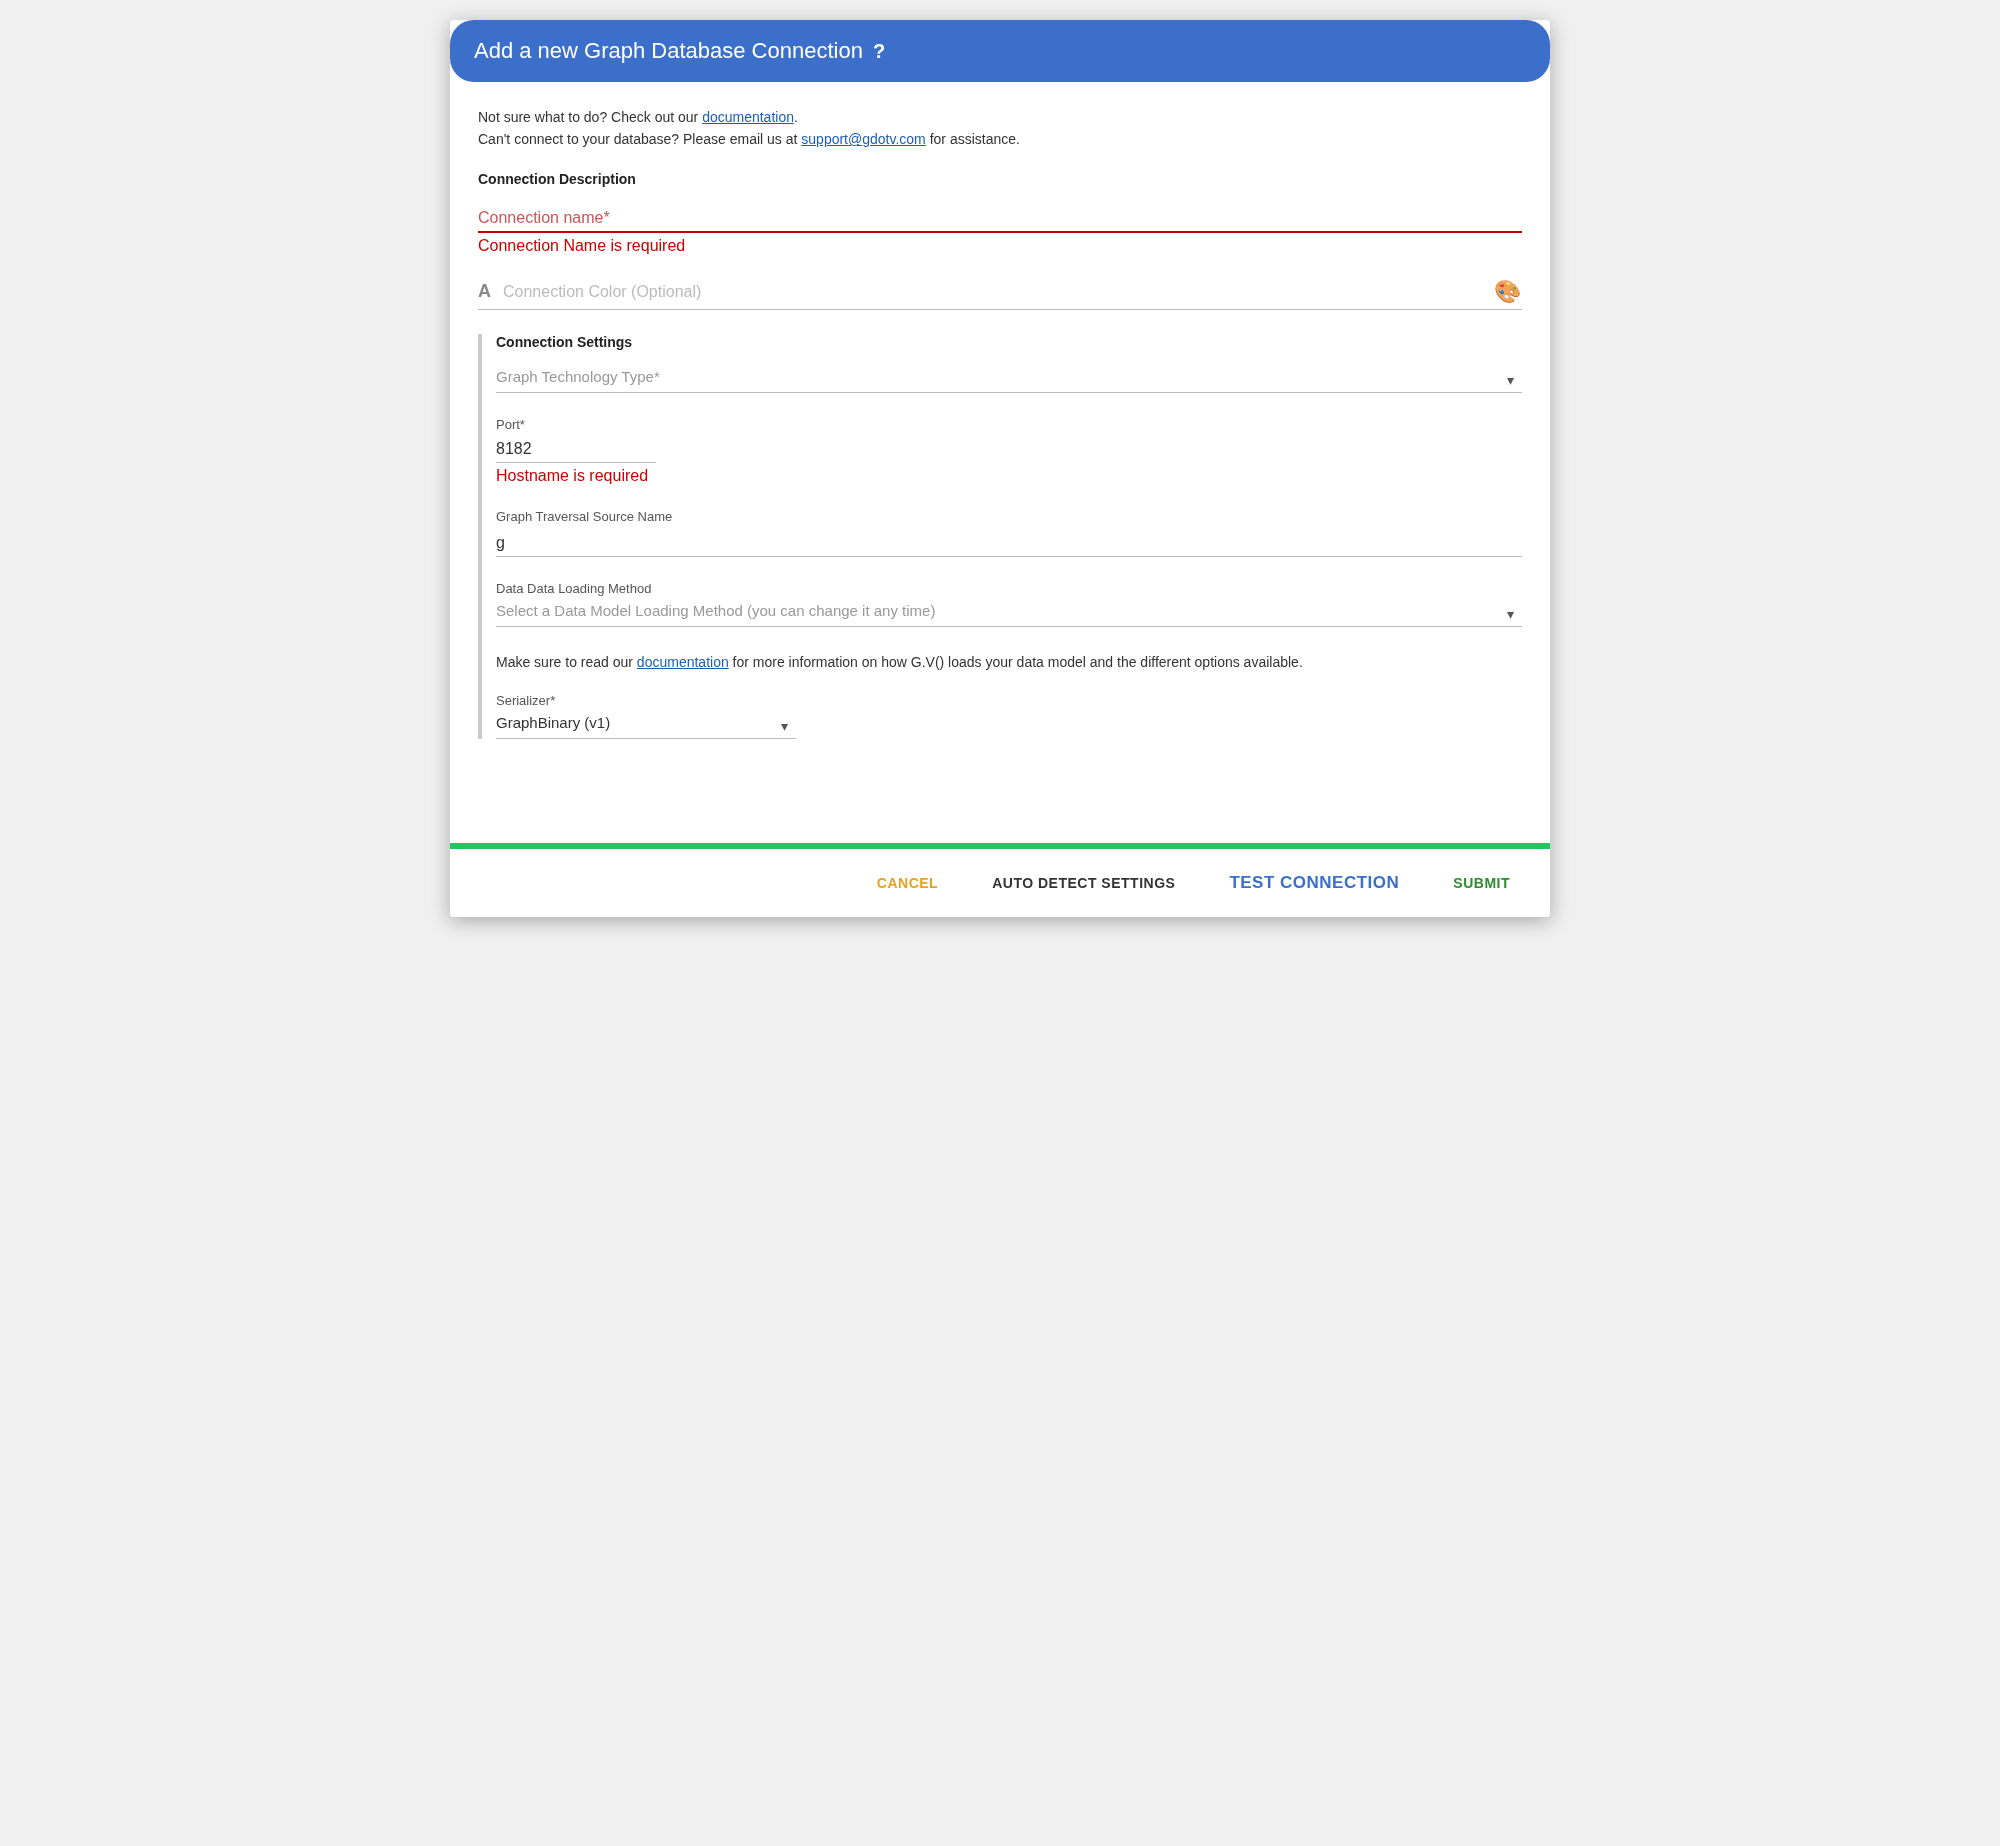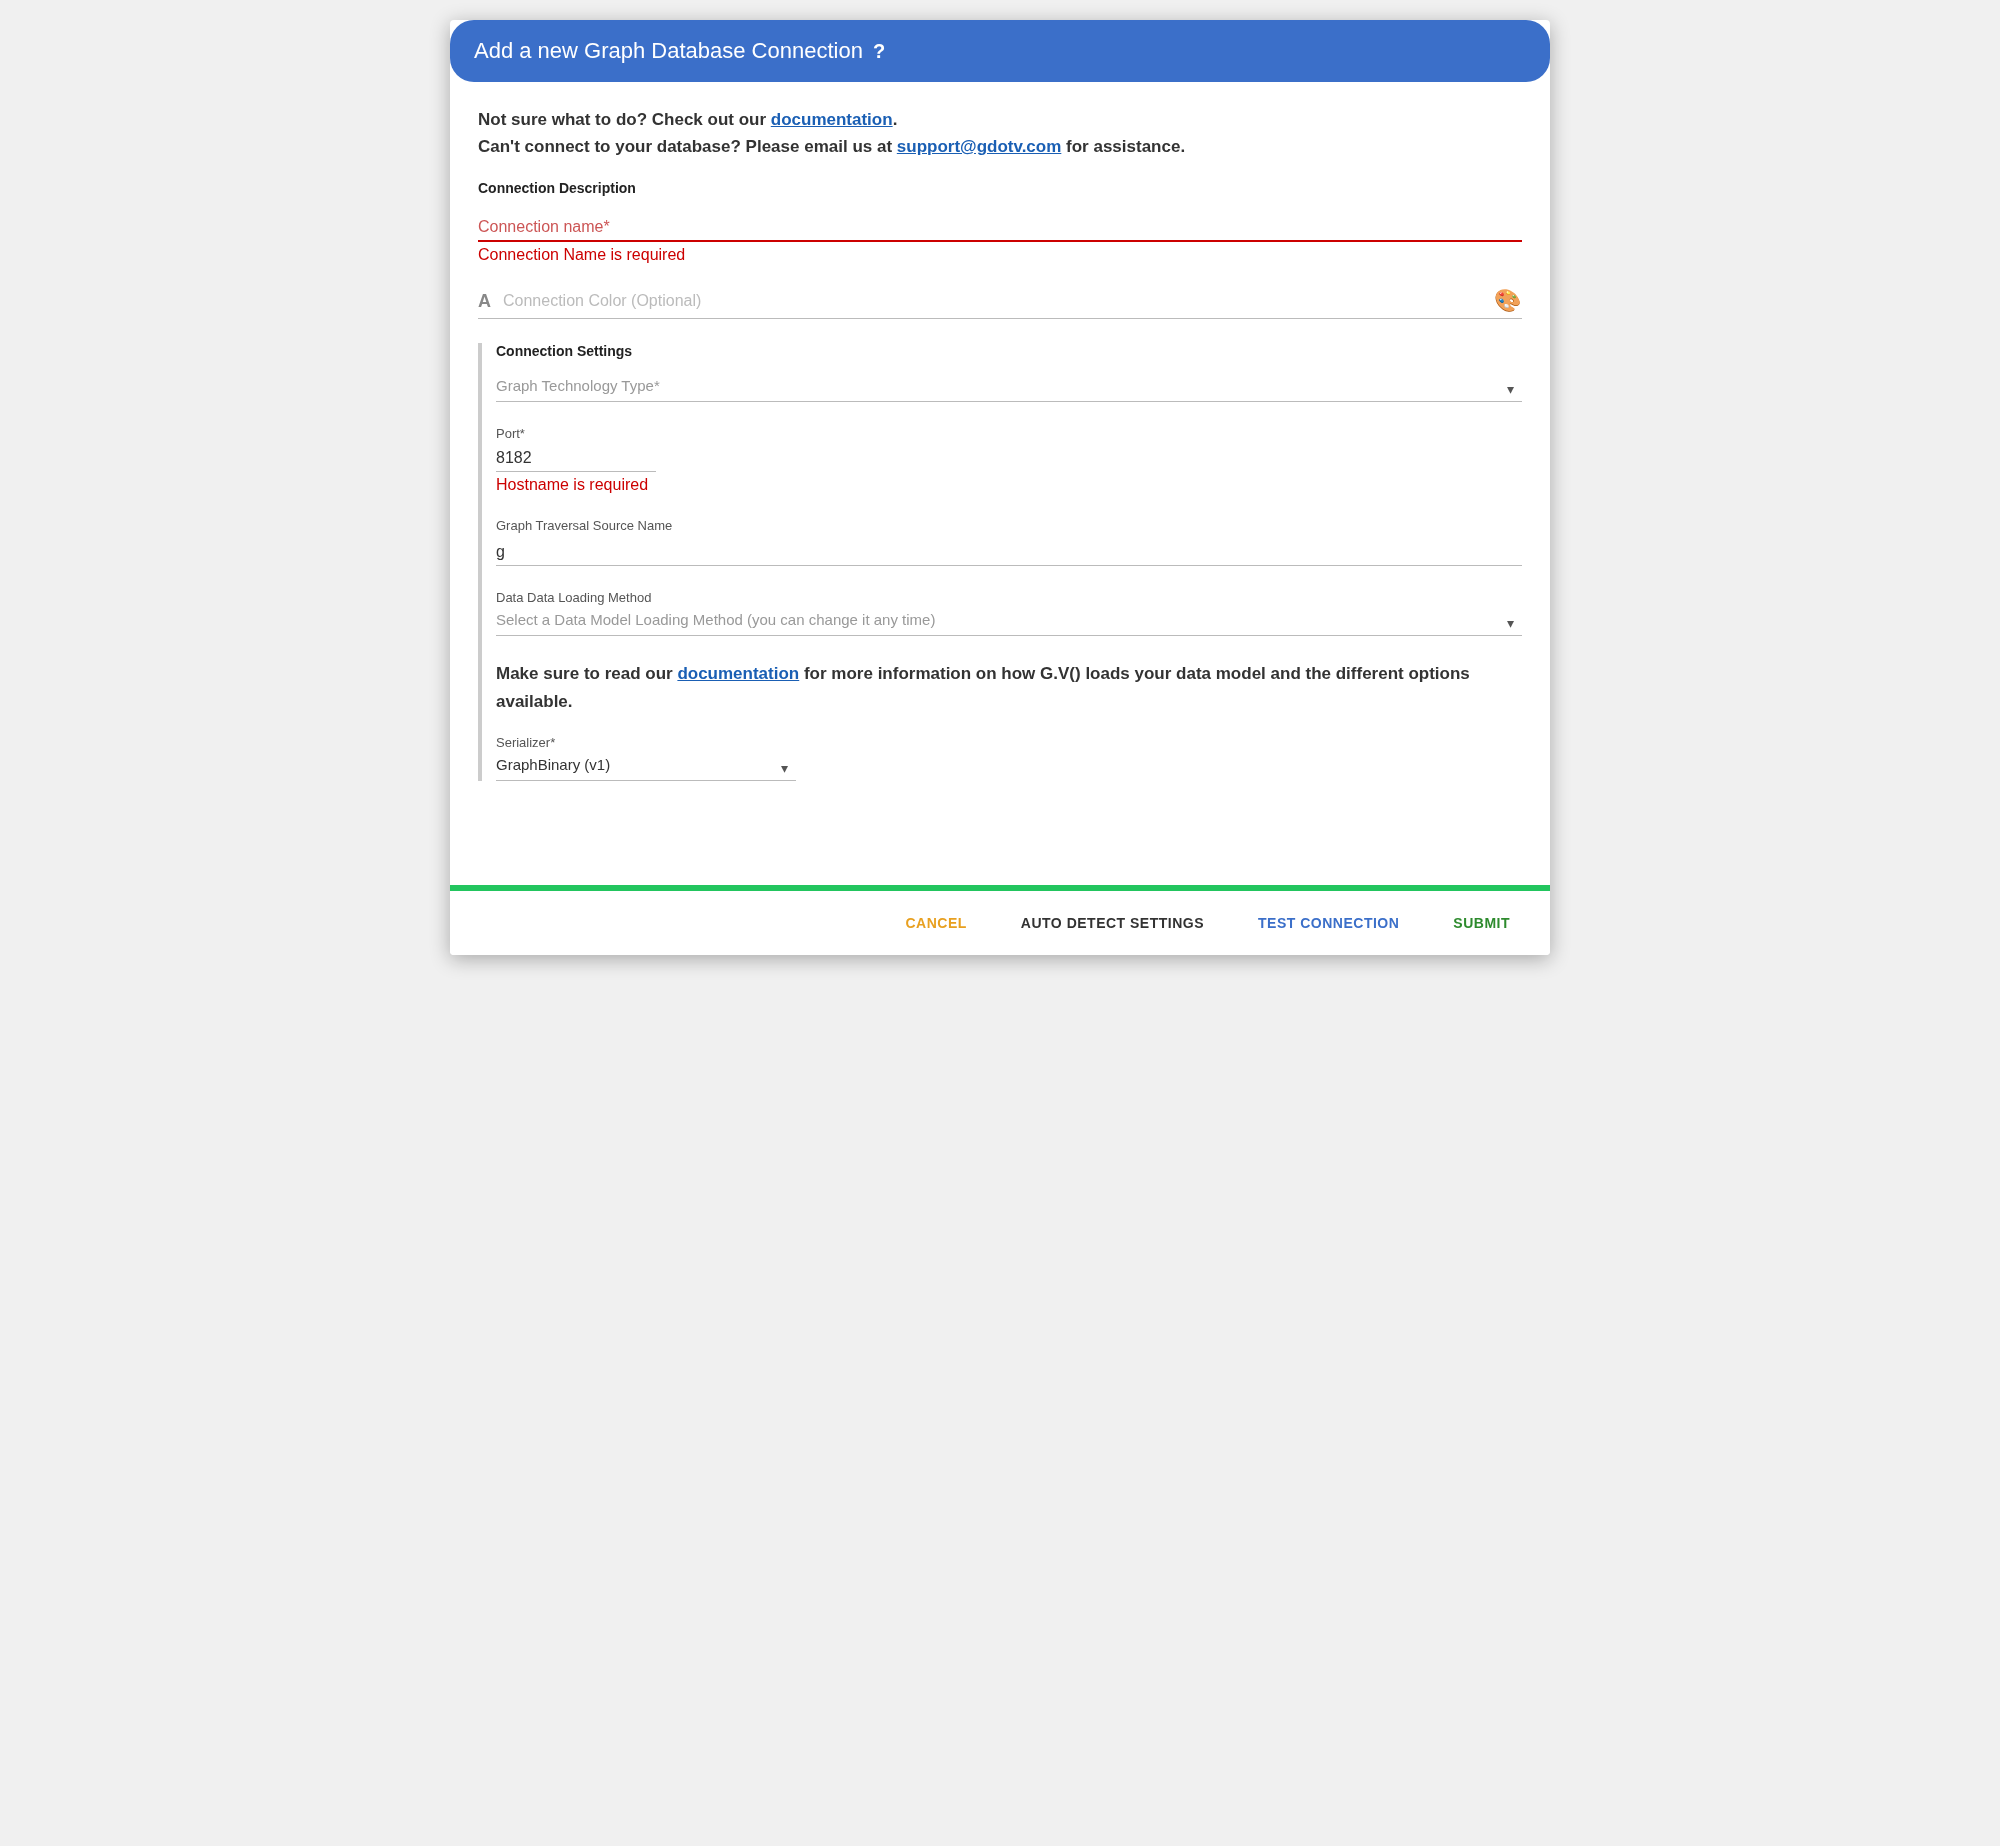--- a/index.html
+++ b/index.html
@@ -46,25 +46,24 @@
       font-size: 20px;
       font-weight: bold;
       cursor: pointer;
     }
 
     .dialog-body {
       padding: 24px 28px 80px 28px;
     }
 
     .info-text {
-      font-size: 17px;
+      font-size: 14px;
       color: #333;
       line-height: 1.6;
       margin-bottom: 20px;
-      font-weight: bold;
     }
 
     .info-text a {
       color: #1a5fb4;
       text-decoration: underline;
     }
 
     .section-label {
       font-size: 14px;
       font-weight: bold;
@@ -249,21 +248,21 @@
       font-weight: bold;
       cursor: pointer;
       letter-spacing: 0.5px;
       padding: 8px 12px;
     }
 
     .btn-test {
       background: none;
       border: none;
       color: #3b6fc9;
-      font-size: 14px;
+      font-size: 17px;
       font-weight: bold;
       cursor: pointer;
       letter-spacing: 0.5px;
       padding: 8px 12px;
     }
 
     .btn-submit {
       background: none;
       border: none;
       color: #2e8b2e;

